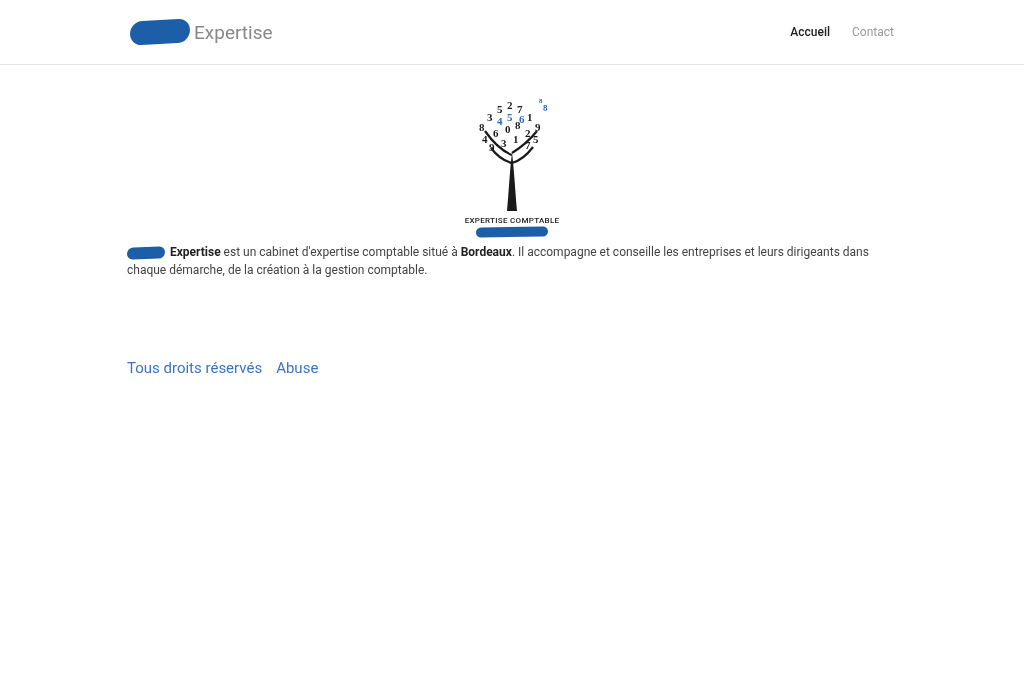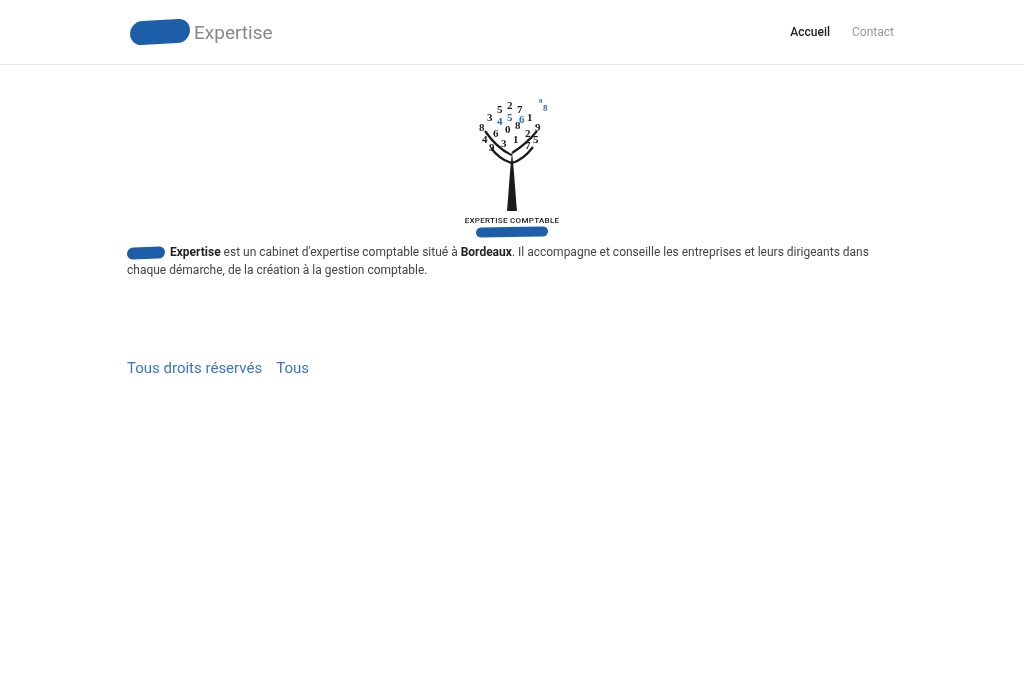--- a/index.html
+++ b/index.html
@@ -143,14 +143,14 @@
     </svg>
   </div>
 
   <p class="description">
     <span class="inline-blob"></span><span class="bold"> Expertise</span><span> est un cabinet d'expertise comptable situé à </span><span class="bold">Bordeaux</span><span>. Il accompagne et conseille les entreprises et leurs dirigeants dans chaque démarche, de la création à la gestion comptable.</span>
   </p>
 </main>
 
 <footer class="footer">
   <a>Tous droits réservés</a>
-  <a>Tous</a>
+  <a>Abuse</a>
 </footer>
 
 </body></html>

